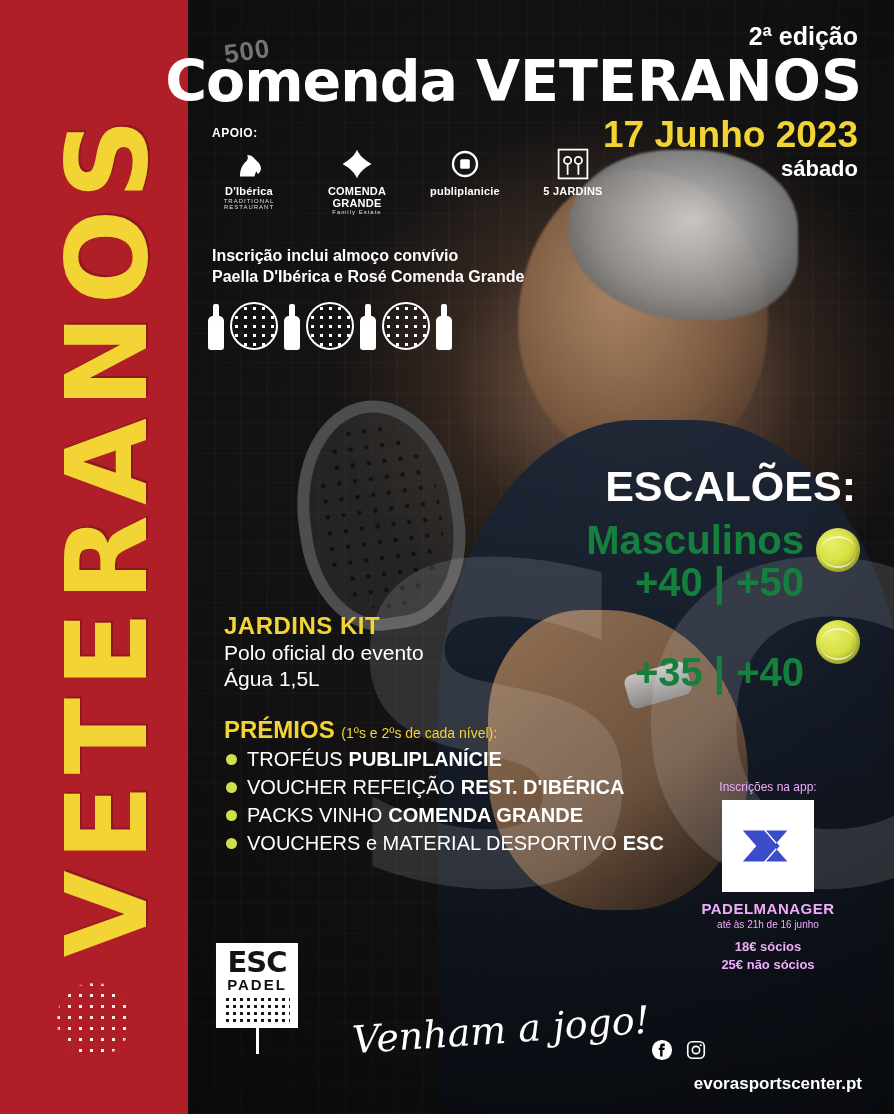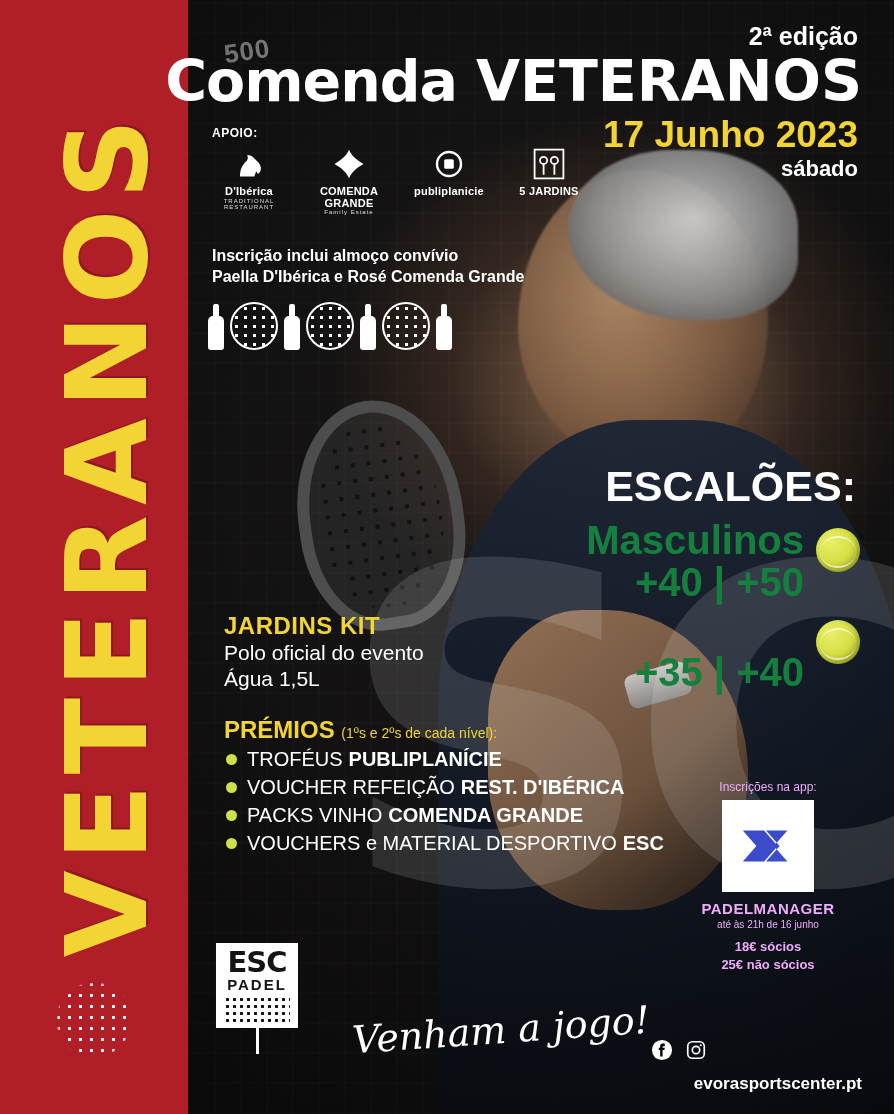--- a/index.html
+++ b/index.html
@@ -192,21 +192,21 @@
 
   .apoio-label {
     left: 212px; top: 126px;
     font-size: 12px;
     font-weight: bold;
     color: #ffffff;
     letter-spacing: .5px;
   }
   .sponsors {
     left: 206px; top: 142px;
-    display: flex; align-items: flex-start; gap: 14px;
+    display: flex; align-items: flex-start; gap: 22px;
   }
   .sponsor {
     width: 86px;
     text-align: center;
     color: #fff;
   }
   .sponsor .glyph { height: 44px; display: flex; align-items: center; justify-content: center; }
   .sponsor .nm { font-size: 11px; font-weight: bold; line-height: 1.05; letter-spacing: .2px; }
   .sponsor .sub { font-size: 6px; letter-spacing: 1px; opacity: .85; }
 

